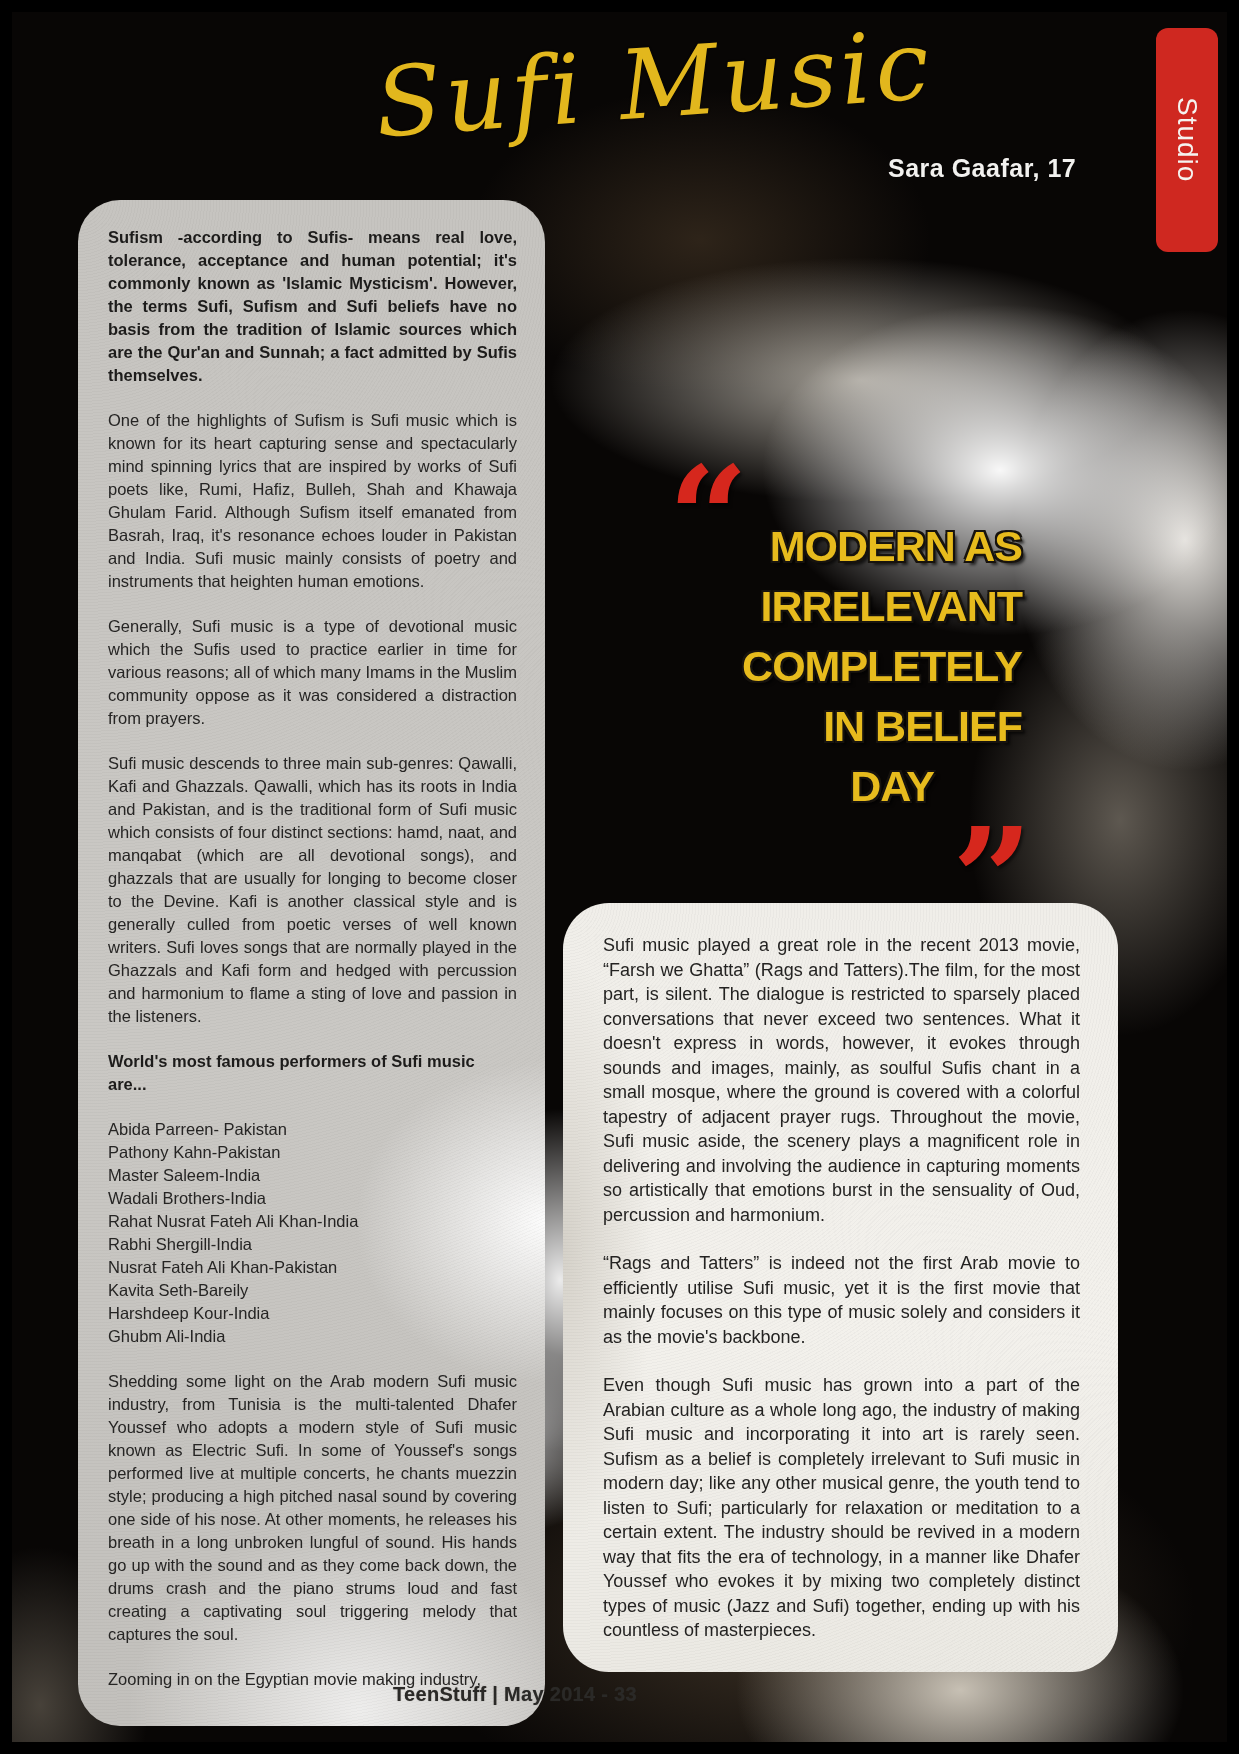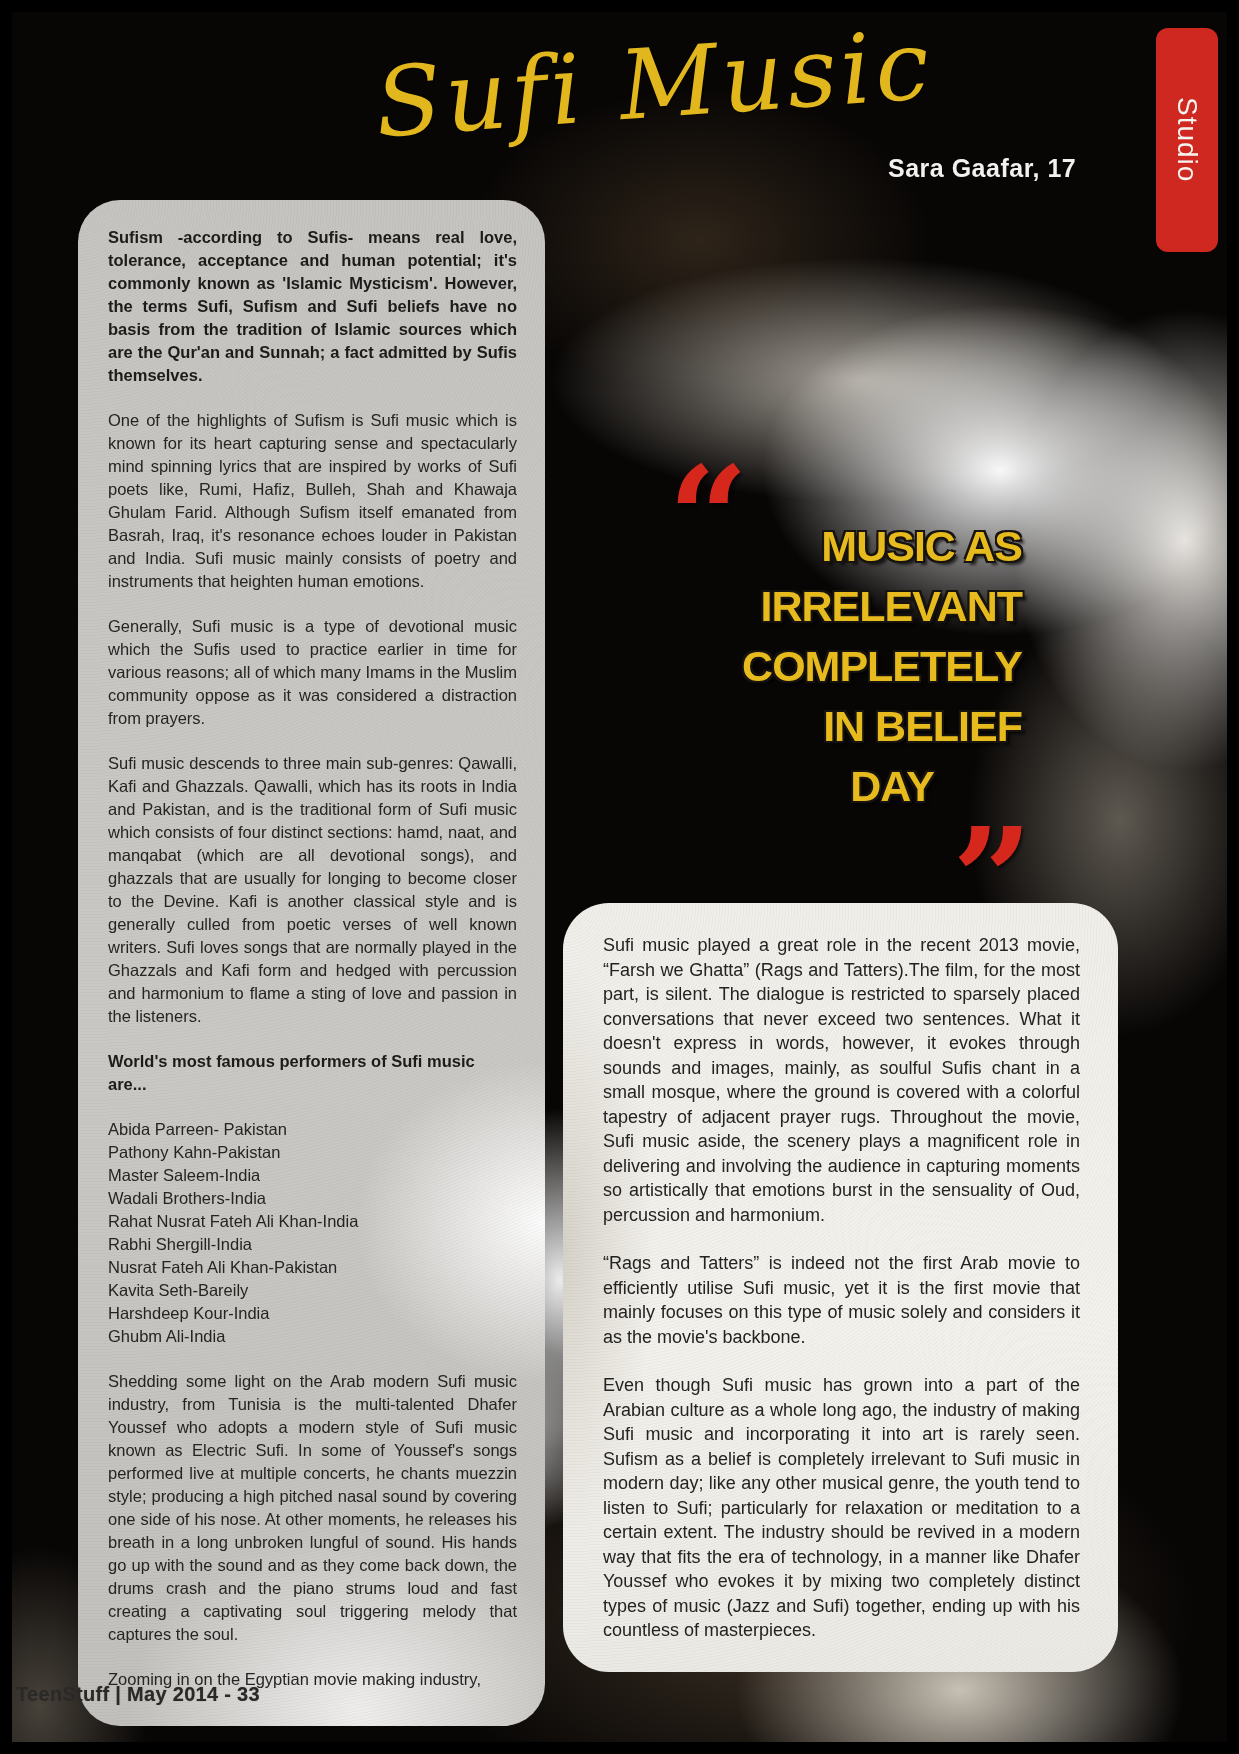--- a/index.html
+++ b/index.html
@@ -105,22 +105,22 @@
     position:absolute;
     font-family:"DejaVu Serif",serif;font-weight:bold;
     font-size:140px;line-height:1;color:#d6271d;
     text-shadow:2px 3px 3px rgba(0,0,0,0.5);
   }
   .open-quote{left:668px;top:448px;}
   .close-quote{left:952px;top:810px;}
 
   
   .footer{
-    position:absolute;left:16px;top:1683px;width:1010px;
-    text-align:left;
+    position:absolute;left:10px;top:1683px;width:1010px;
+    text-align:center;
     color:#2a2927;font-size:20px;font-weight:bold;letter-spacing:0.3px;
     text-shadow:0 0 1px rgba(60,55,50,0.5);
   }
 </style>
 </head>
 <body>
 
 <div class="page">
 
   <div class="title-script">Sufi Music</div>
@@ -146,21 +146,21 @@
       <div>Kavita Seth-Bareily</div>
       <div>Harshdeep Kour-India</div>
       <div>Ghubm Ali-India</div>
     </div>
     <p>Shedding some light on the Arab modern Sufi music industry, from Tunisia is the multi-talented Dhafer Youssef who adopts a modern style of Sufi music known as Electric Sufi. In some of Youssef's songs performed live at multiple concerts, he chants muezzin style; producing a high pitched nasal sound by covering one side of his nose. At other moments, he releases his breath in a long unbroken lungful of sound. His hands go up with the sound and as they come back down, the drums crash and the piano strums loud and fast creating a captivating soul triggering melody that captures the soul.</p>
     <p class="last">Zooming in on the Egyptian movie making industry,</p>
   </div>
 
   <span class="quote-mark open-quote">“</span>
   <div class="pull-quote">
-    <span class="q-line">MUSIC AS</span>
+    <span class="q-line">MODERN AS</span>
     <span class="q-line">IRRELEVANT</span>
     <span class="q-line">COMPLETELY</span>
     <span class="q-line">IN BELIEF</span>
     <span class="q-line q-day">DAY</span>
   </div>
   <span class="quote-mark close-quote">”</span>
 
   <div class="col right-col">
     <p>Sufi music played a great role in the recent 2013 movie, “Farsh we Ghatta” (Rags and Tatters).The film, for the most part, is silent. The dialogue is restricted to sparsely placed conversations that never exceed two sentences. What it doesn't express in words, however, it evokes through sounds and images, mainly, as soulful Sufis chant in a small mosque, where the ground is covered with a colorful tapestry of adjacent prayer rugs. Throughout the movie, Sufi music aside, the scenery plays a magnificent role in delivering and involving the audience in capturing moments so artistically that emotions burst in the sensuality of Oud, percussion and harmonium.</p>
     <p>“Rags and Tatters” is indeed not the first Arab movie to efficiently utilise Sufi music, yet it is the first movie that mainly focuses on this type of music solely and considers it as the movie's backbone.</p>

